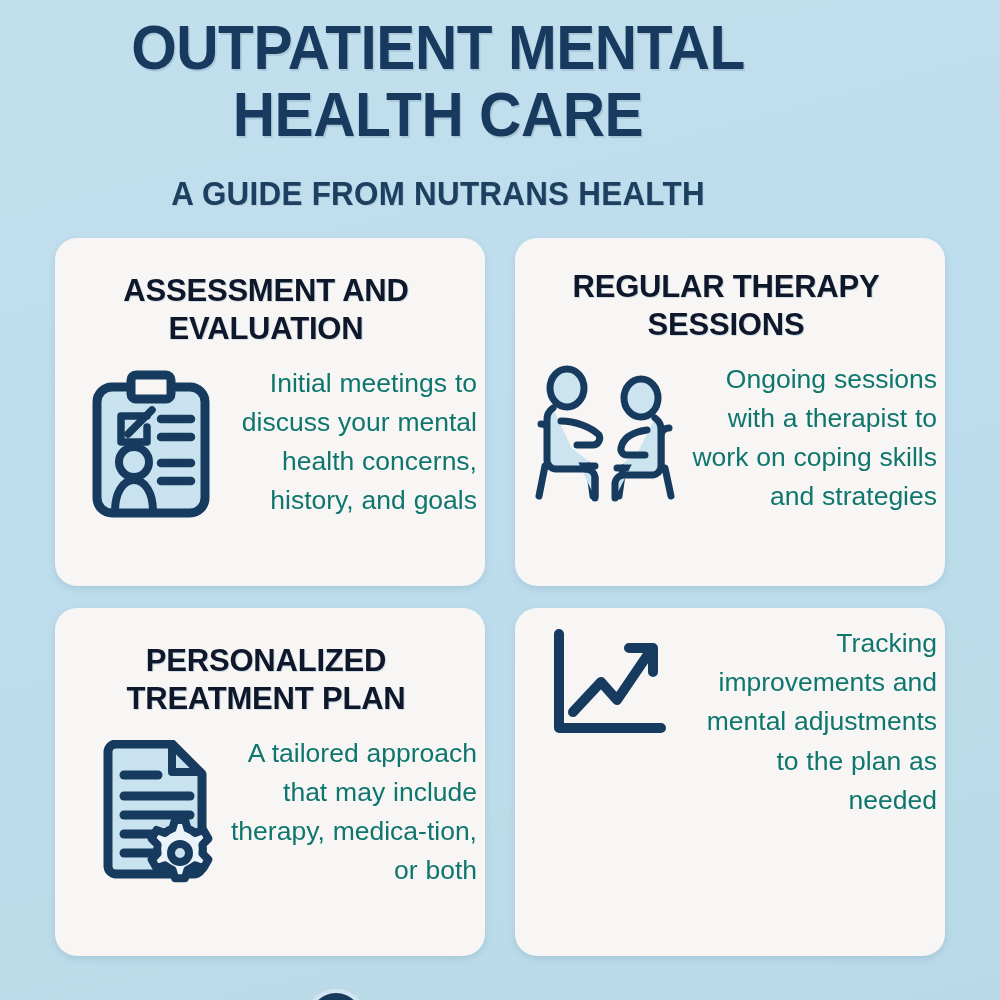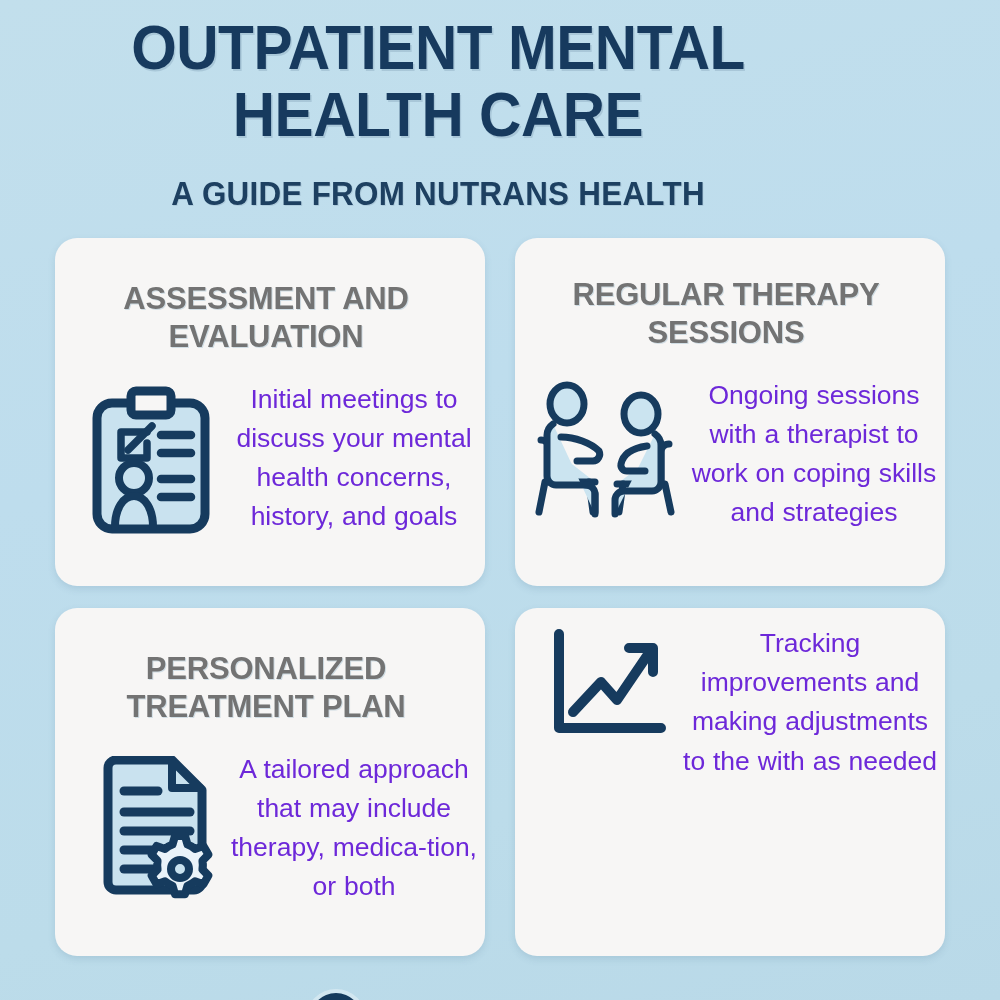--- a/index.html
+++ b/index.html
@@ -74,27 +74,27 @@
   .card {
     background: #f7f6f5;
     border-radius: 22px;
     box-shadow: 0 3px 7px rgba(70,110,140,0.17);
     position: relative;
     overflow: hidden;
     padding: 0;
   }
 
   .card-title {
-    margin: 8px;
+    margin: 0;
     padding: 34px 26px 0 18px;
     text-align: center;
     font-size: 31px;
     line-height: 1.22;
     font-weight: bold;
-    color: #737373;
+    color: #0f172a;
     text-transform: uppercase;
     letter-spacing: -0.2px;
     text-shadow: 1px 1px 0 rgba(170,195,212,0.5);
   }
 
   .card-body {
     display: flex;
     align-items: flex-start;
     padding: 14px 8px 0 26px;
     gap: 10px;
@@ -105,22 +105,22 @@
     width: 140px;
     display: flex;
     justify-content: center;
     padding-top: 8px;
   }
 
   .card-text {
     flex: 1 1 auto;
     font-size: 26.5px;
     line-height: 1.48;
-    color: #6d28d9;
-    text-align: center;
+    color: #0f766e;
+    text-align: right;
     padding-top: 2px;
     word-spacing: 0.5px;
   }
 
   
   .card--therapy .icon-wrap { width: 150px; padding-top: 4px; }
   .card--therapy .card-body { padding-left: 16px; }
   .card--progress .icon-wrap { width: 128px; padding-top: 6px; }
   .card--progress .card-body { padding-left: 30px; }
   .card--plan .icon-wrap { width: 128px; }
@@ -261,21 +261,21 @@
           <span>
             <svg width="124" height="112" viewBox="0 0 124 112" aria-hidden="true">
               <g fill="none" stroke="#163b5e" stroke-width="10" stroke-linecap="round" stroke-linejoin="round">
                 <polyline points="12,6 12,100 114,100"></polyline>
                 <polyline points="26,84 54,54 70,72 104,22"></polyline>
                 <polyline points="82,20 106,20 106,44"></polyline>
               </g>
             </svg>
           </span>
         </div>
-        <div class="card-text">Tracking improvements and making adjustments to the with as needed</div>
+        <div class="card-text">Tracking improvements and mental adjustments to the plan as needed</div>
       </div>
     </div>
 
   </div>
 
   <div class="medallion"></div>
 
 </div>
 
 </body></html>

